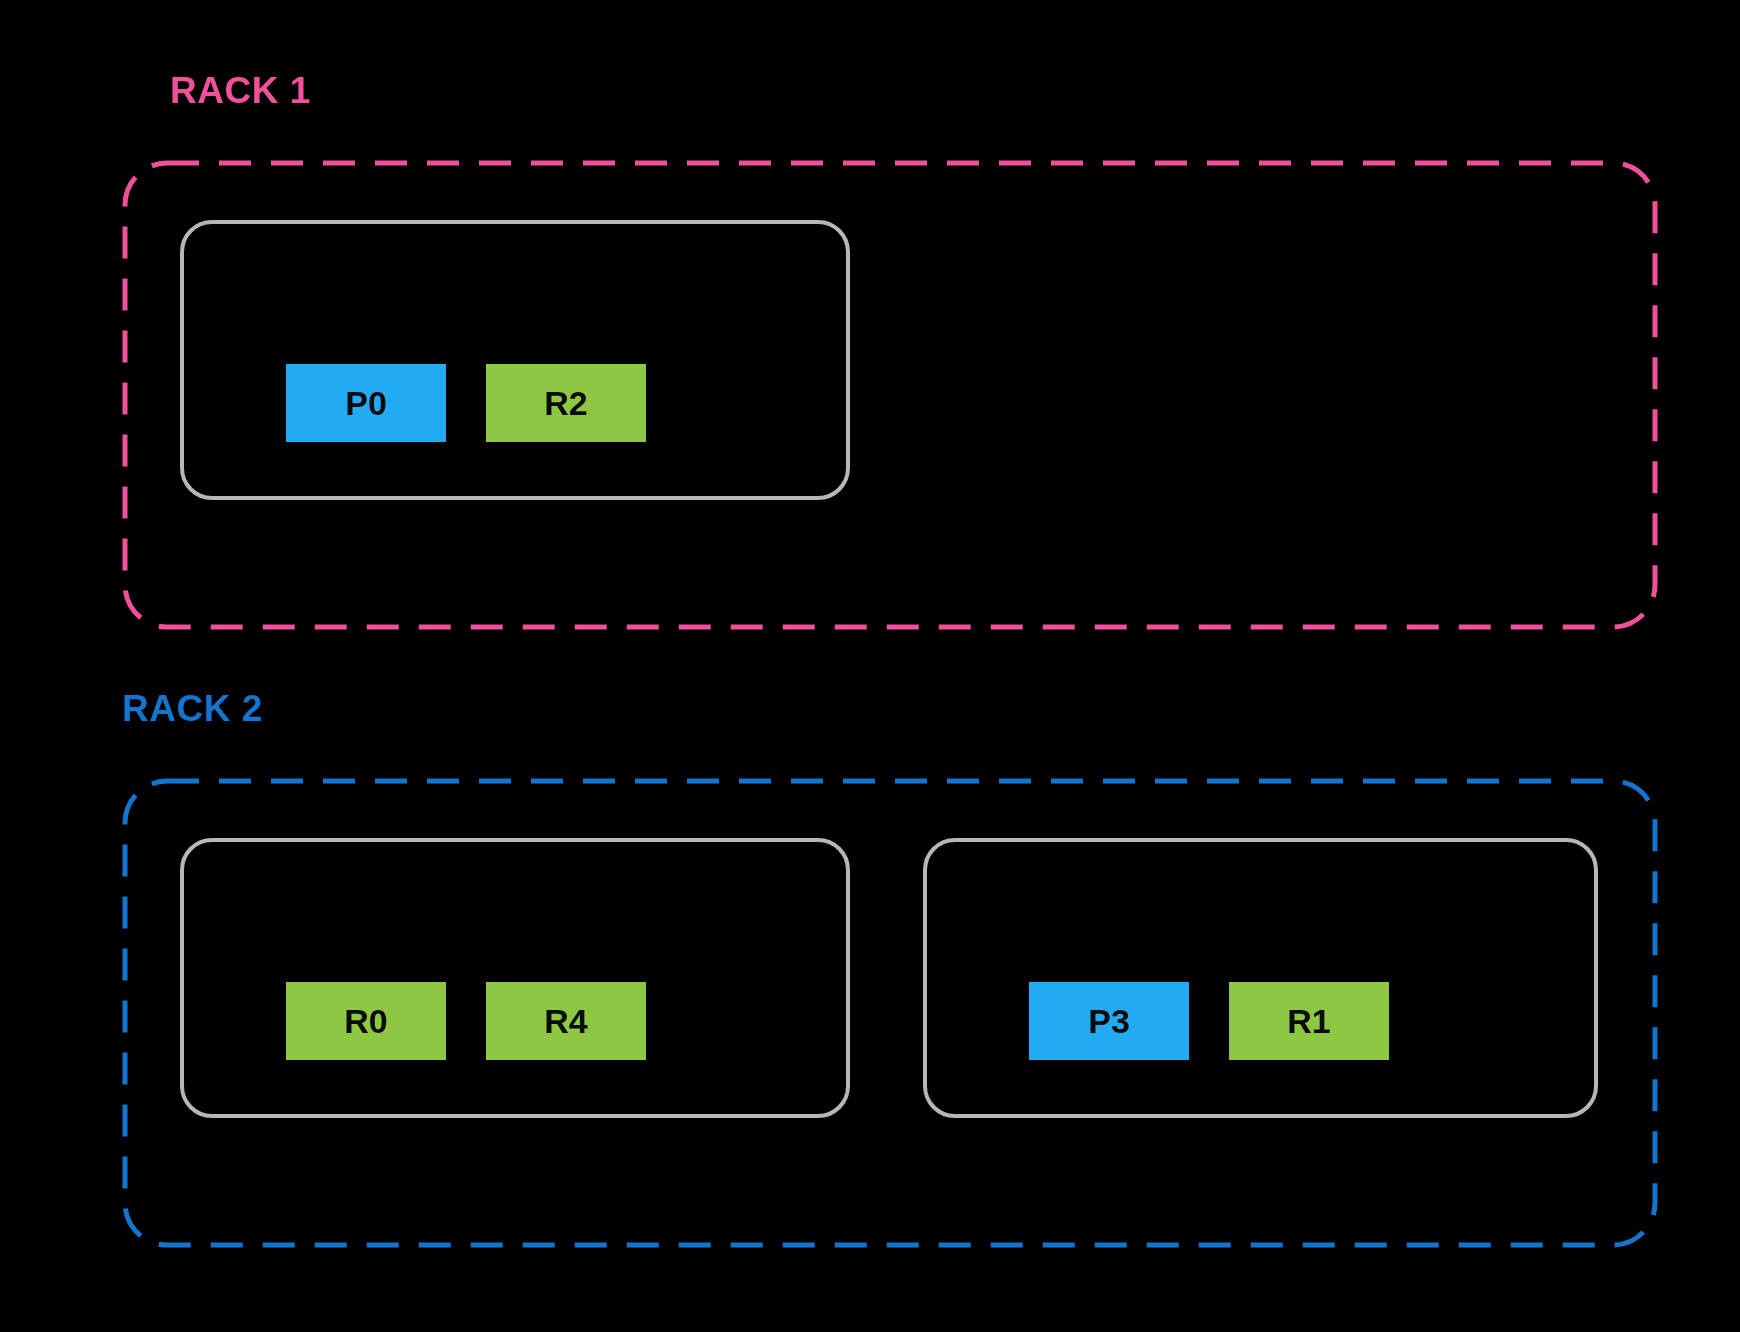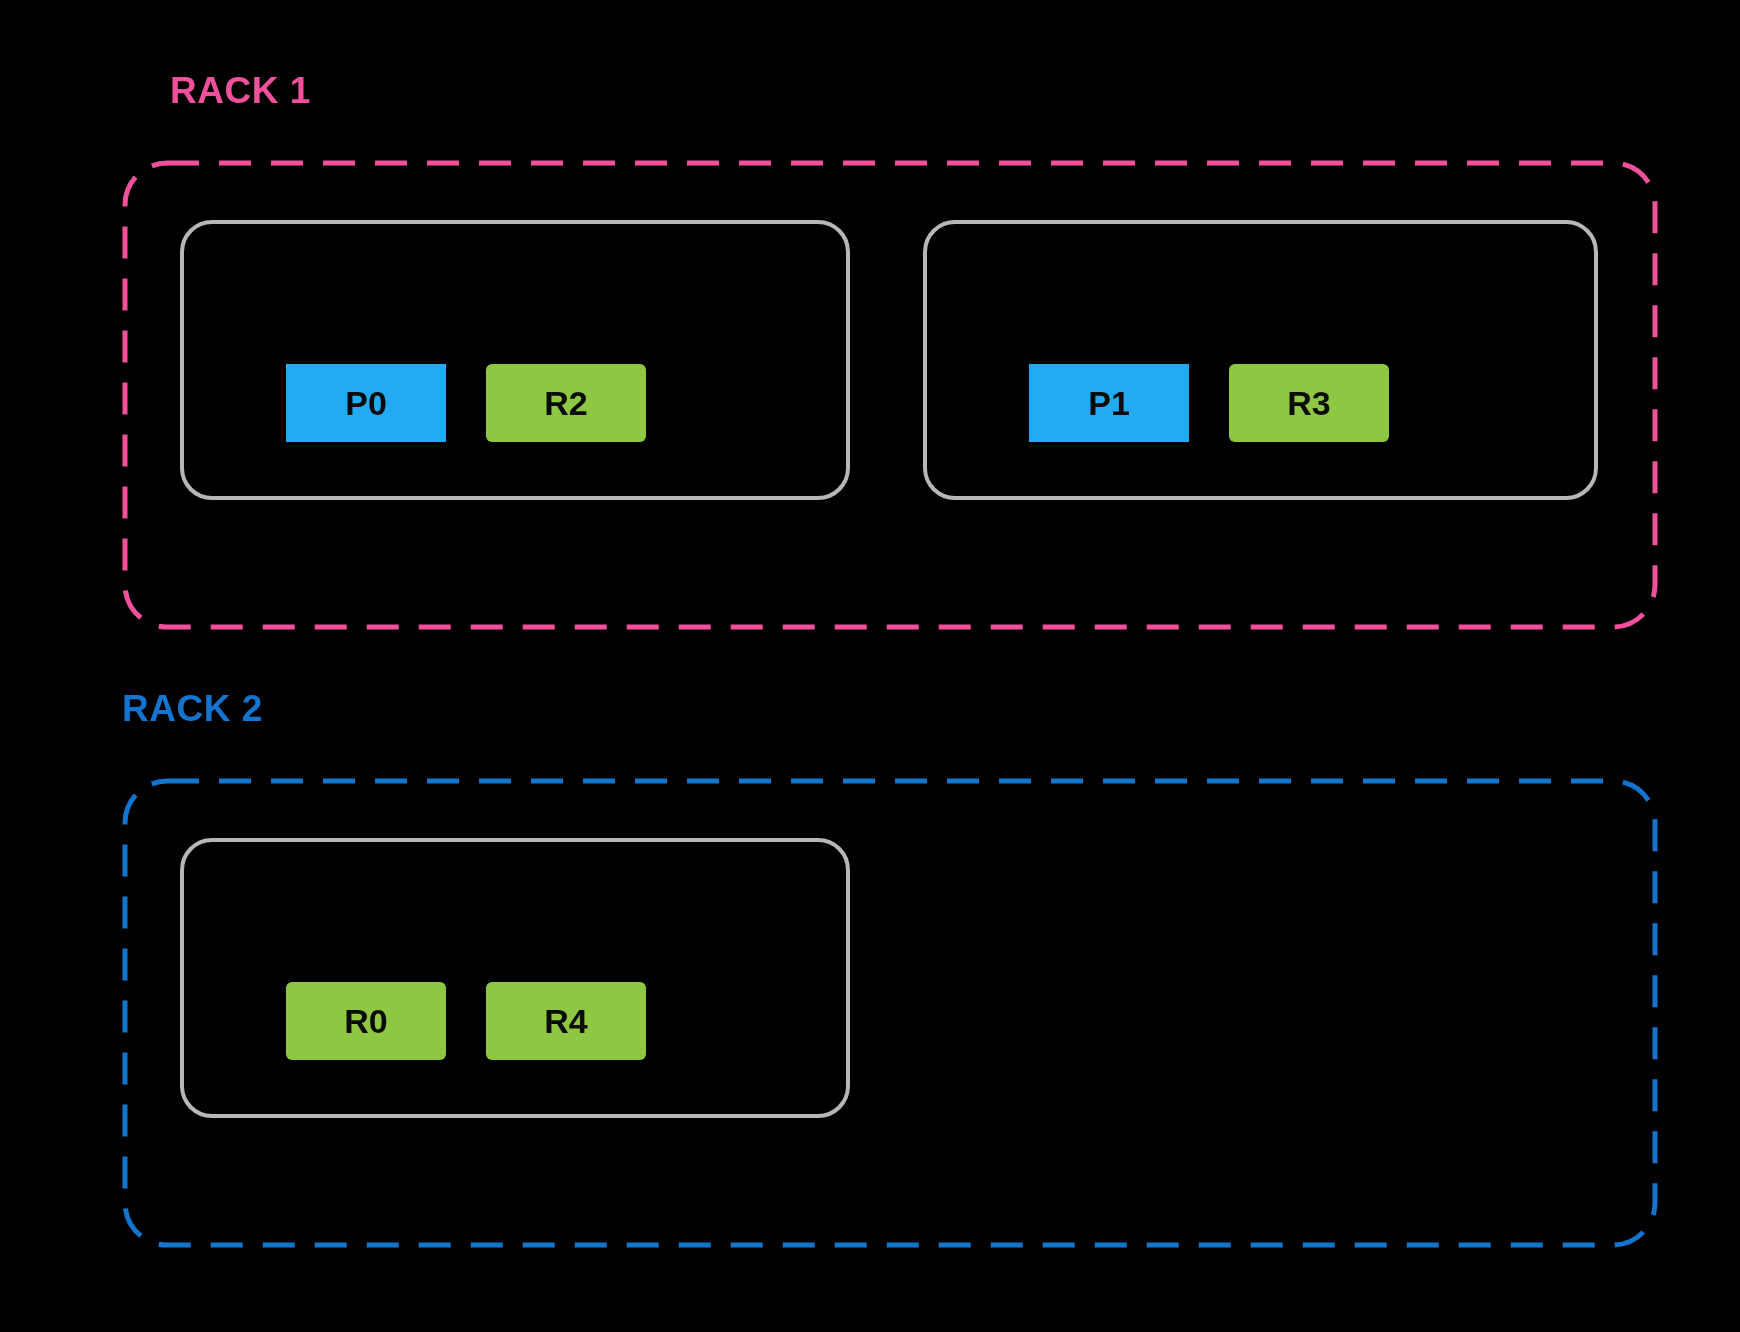--- a/index.html
+++ b/index.html
@@ -76,56 +76,56 @@
     width: 160px;
     height: 78px;
     display: flex;
     align-items: center;
     justify-content: center;
     font-size: 34px;
     font-weight: 700;
     color: var(--chip-text, #0B0B0B);
   }
   .chip--blue  { background: var(--chip-blue, #22AAF2); }
-  .chip--green { background: var(--chip-green, #8EC741); border-radius: 6px; }
+  .chip--green { background: var(--chip-green, #8EC741); }
 </style>
 </head>
 <body>
 
 <div class="stage">
 
   <section class="rack rack--1">
     <h2 class="rack-label">RACK 1</h2>
     <svg class="rack-outline" width="1536" height="470" viewBox="0 0 1536 470" aria-hidden="true">
       <rect class="outline-rect" x="3" y="3" width="1530" height="464" rx="42"></rect>
     </svg>
 
     <div class="host host--a">
       <div class="chip-row">
         <div class="chip chip--blue">P0</div>
         <div class="chip chip--green">R2</div>
       </div>
     </div>
 
-    <div class="host host--b">
-      <div class="chip-row">
-        <div class="chip chip--blue">P1</div>
-        <div class="chip chip--green">R3</div>
-      </div>
-    </div>
   </section>
 
   <section class="rack rack--2">
     <h2 class="rack-label">RACK 2</h2>
     <svg class="rack-outline" width="1536" height="470" viewBox="0 0 1536 470" aria-hidden="true">
       <rect class="outline-rect" x="3" y="3" width="1530" height="464" rx="42"></rect>
     </svg>
 
     <div class="host host--a">
       <div class="chip-row">
         <div class="chip chip--green">R0</div>
         <div class="chip chip--green">R4</div>
       </div>
     </div>
 
+    <div class="host host--b">
+      <div class="chip-row">
+        <div class="chip chip--blue">P3</div>
+        <div class="chip chip--green">R1</div>
+      </div>
+    </div>
   </section>
 
 </div>
 
 </body></html>

